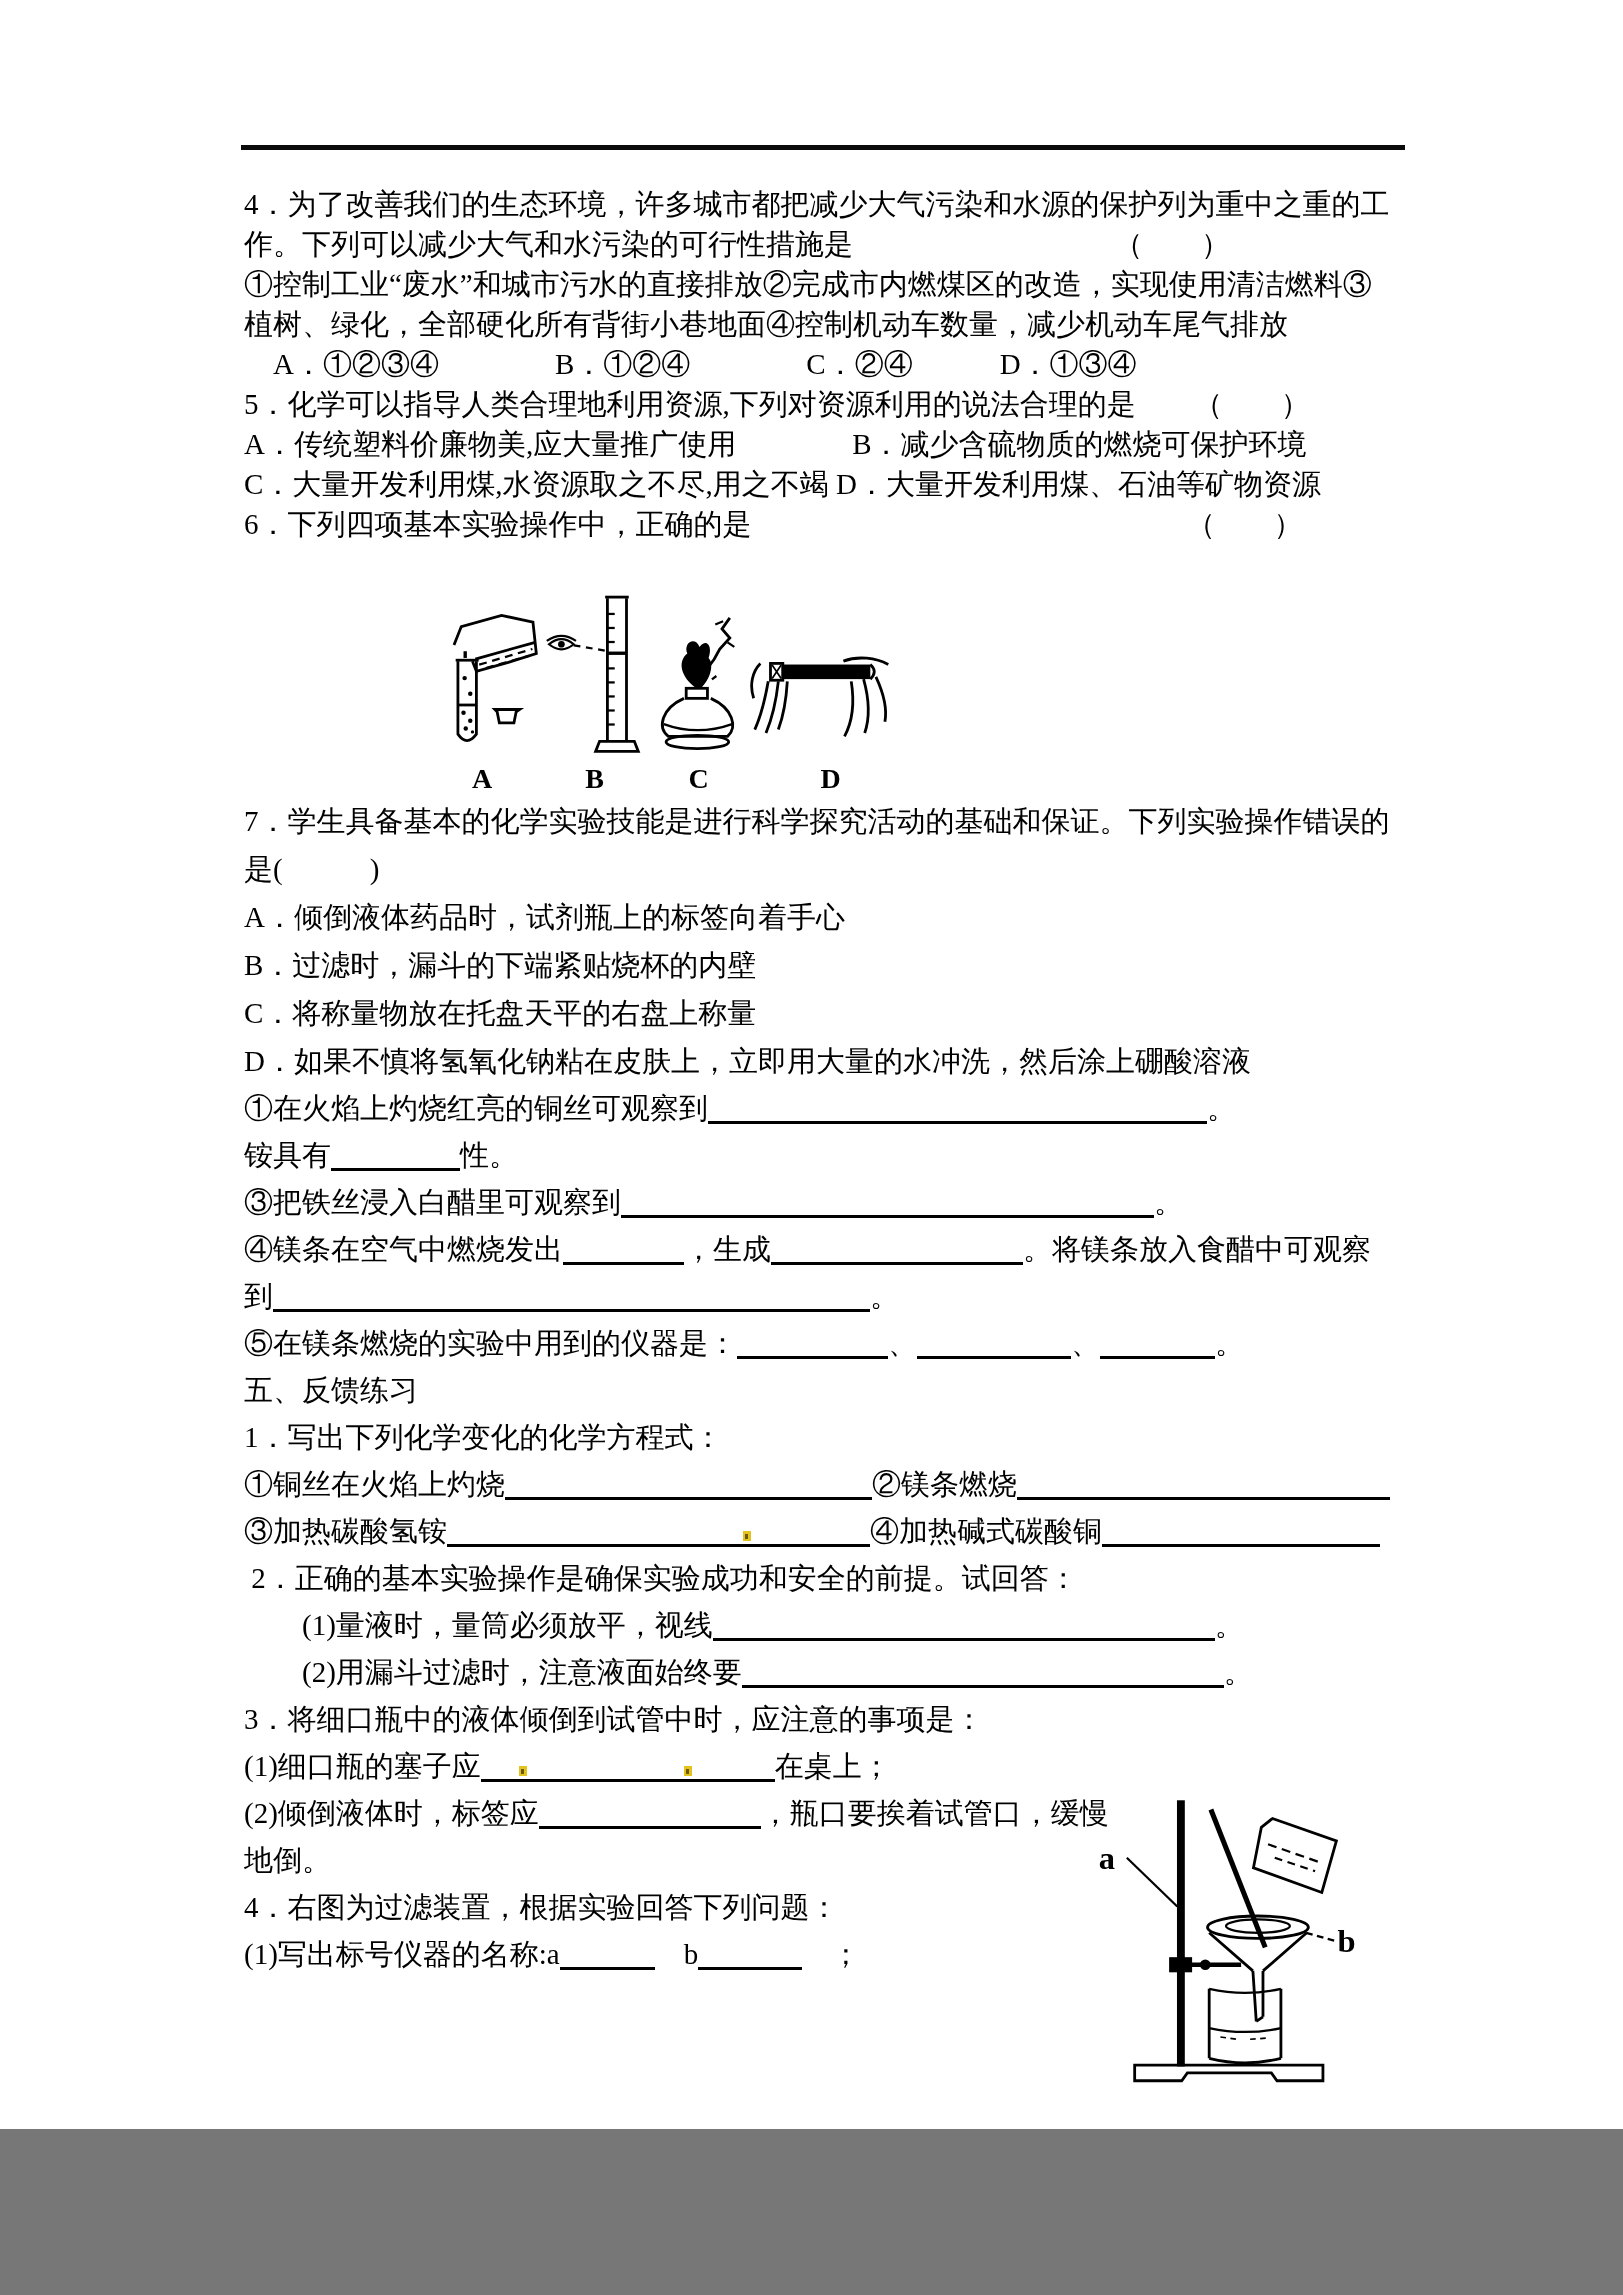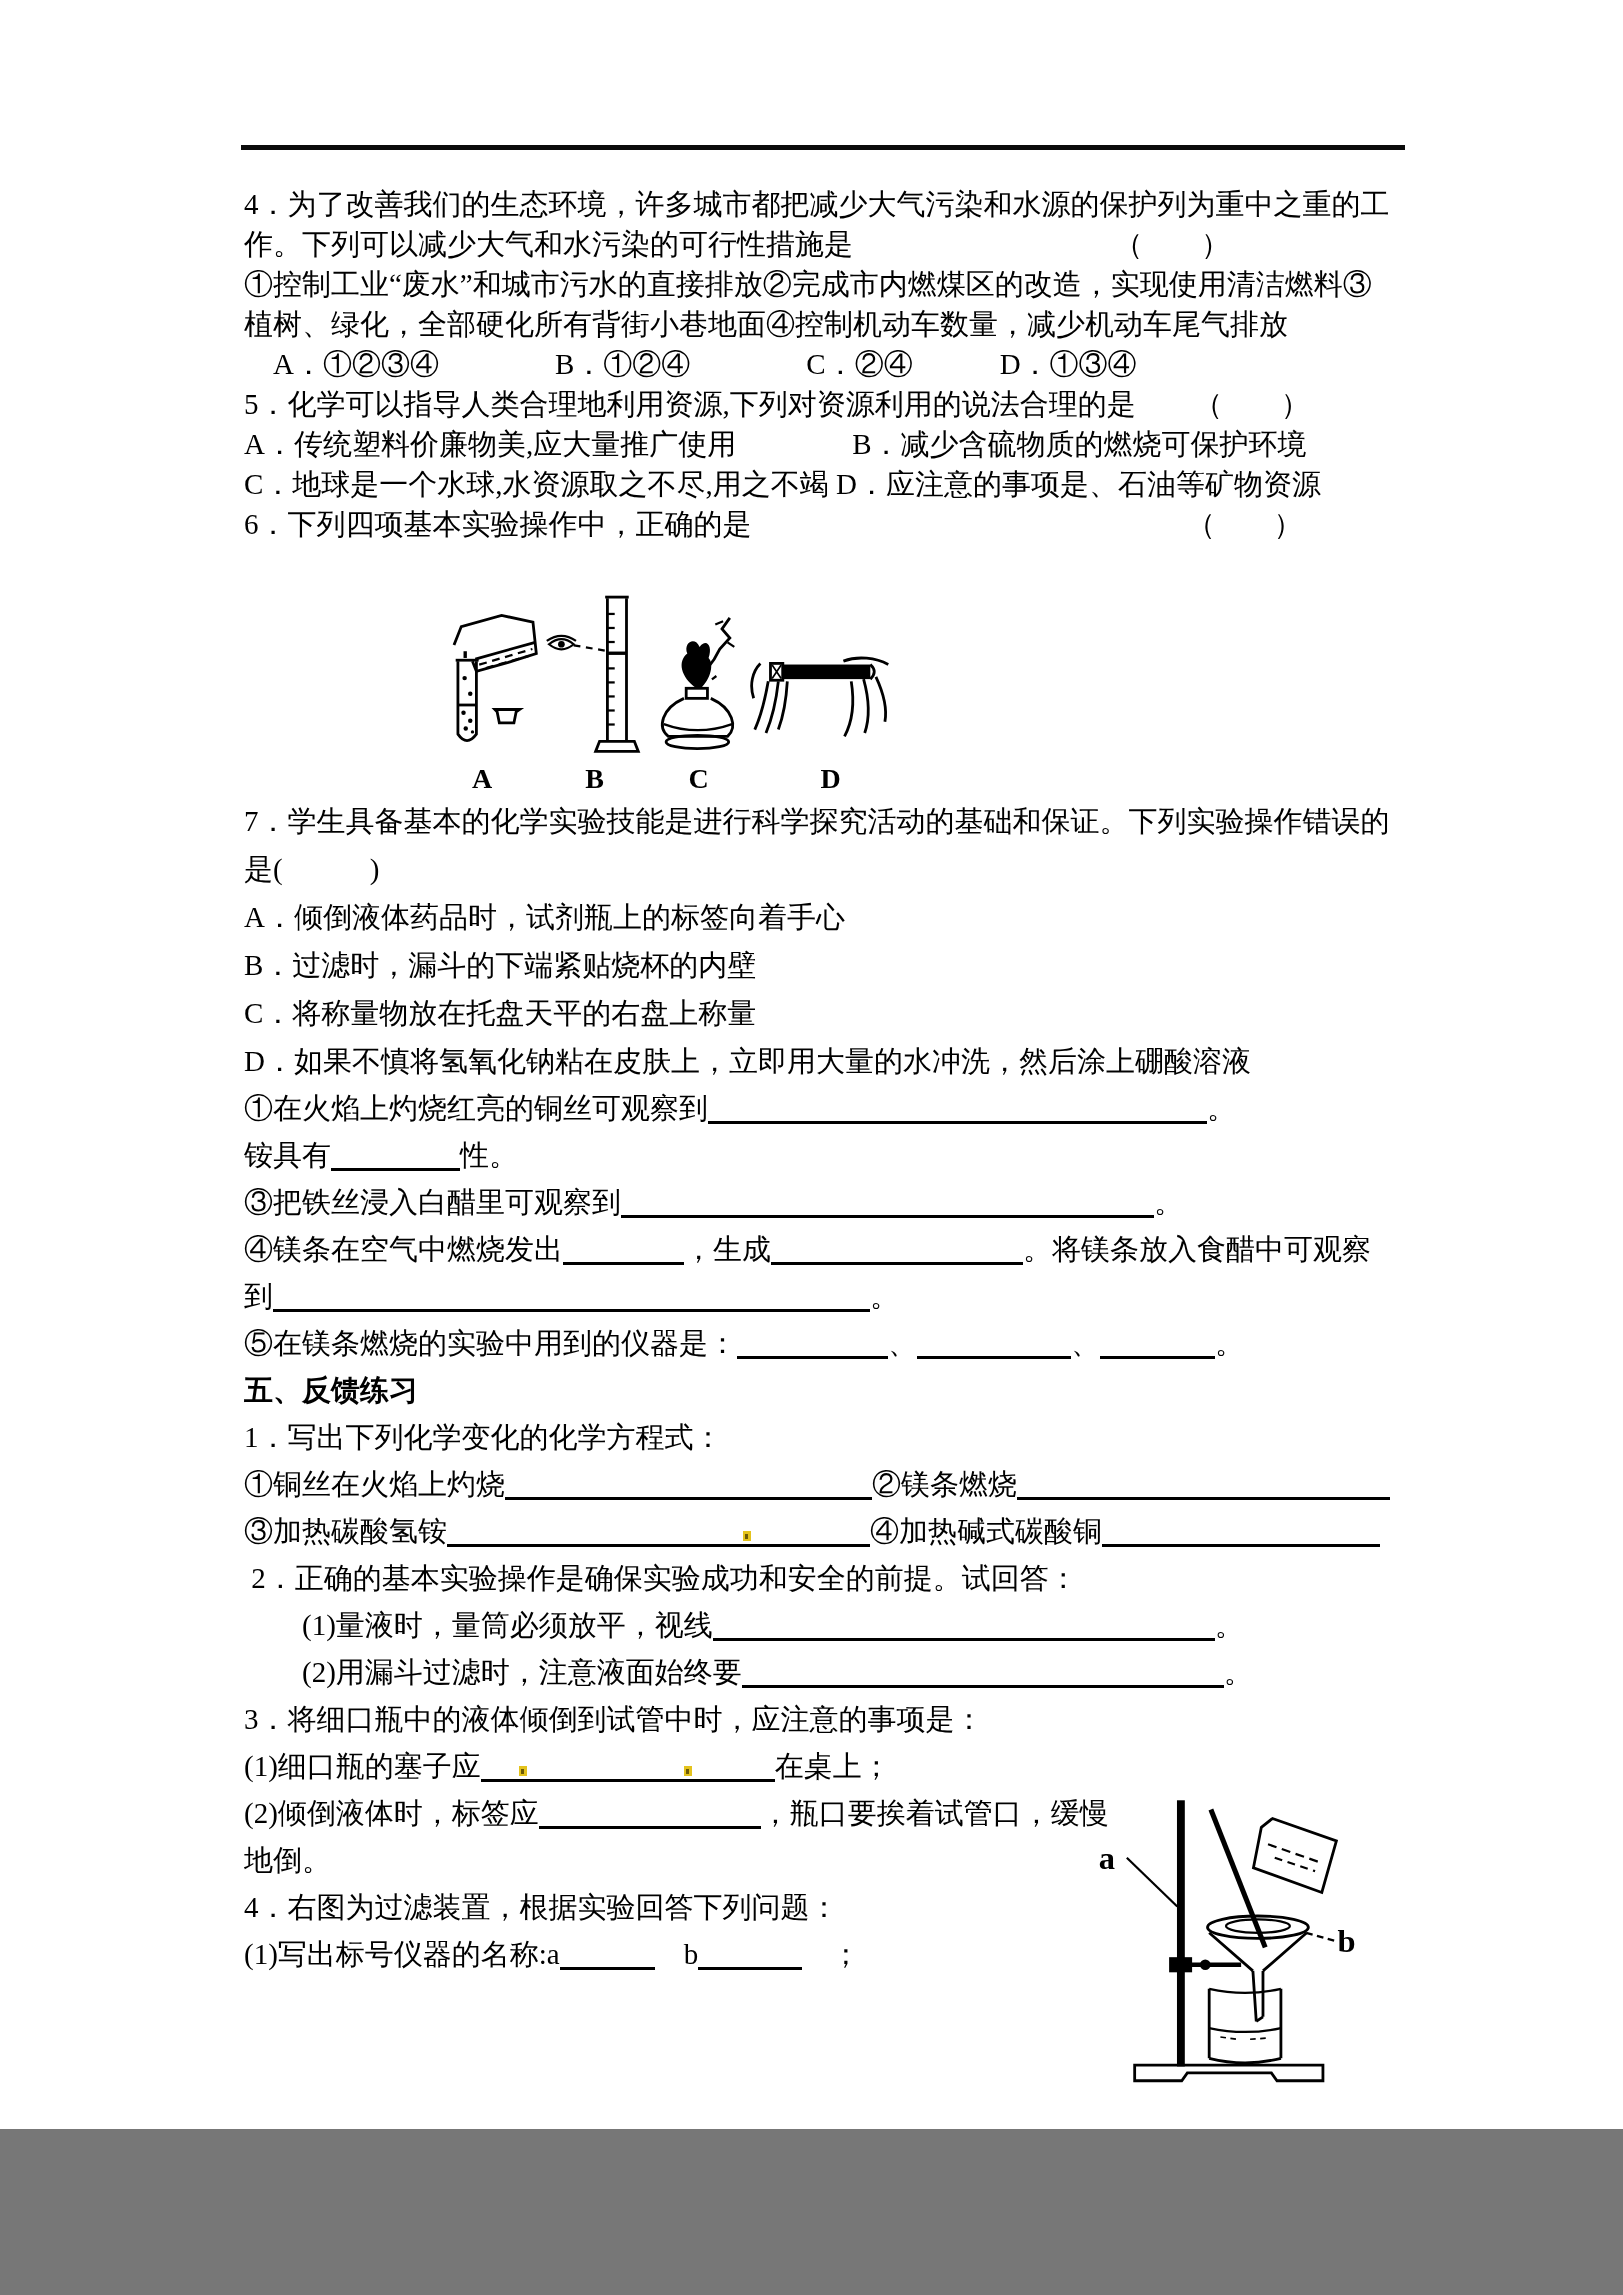--- a/index.html
+++ b/index.html
@@ -4,21 +4,21 @@
 <style>
   html,body{margin:0;padding:0;background:#777;}
   .page{position:relative;width:1623px;height:2129px;background:#ffffff;overflow:hidden;
         font-family:"Liberation Serif","DejaVu Serif",serif;font-size:29px;color:#000;}
   .rule{position:absolute;left:241px;top:145px;width:1164px;height:4.5px;background:#0b0b0b;}
   .content{position:absolute;left:244px;top:184px;width:1200px;}
   p.ln{margin:0;white-space:pre;}
   .s1{line-height:40px;}
   .s2{line-height:48px;font-family:Liberation Serif, serif;}
   .s3{line-height:47px;}
-  .hei{font-weight:bold;font-family:"Liberation Sans","DejaVu Sans",sans-serif;}
+  .hei{font-weight:normal;font-family:"Liberation Sans","DejaVu Sans",sans-serif;}
   .bl{position:relative;display:inline-block;height:7.9px;border-bottom:3.4px solid #000;vertical-align:-6.7px;}
   .ym{position:absolute;bottom:2.8px;width:7.9px;height:10px;background:#e4c31d;}
   .ym::after{content:"";position:absolute;left:2.2px;top:2.2px;width:2.8px;height:5.6px;background:#6d5a06;}
   .figrow{display:flex;align-items:flex-end;height:247px;margin:5.6px 0 0 179px;}
   .figrow figure{margin:0;text-align:center;}
   .figrow figcaption{font-size:28px;line-height:36px;font-weight:bold;}
   .figA{margin-left:0;}
   .figB{margin-left:53px;}
   .figC{margin-left:70px;}
   .figD{margin-left:76px;}
@@ -34,21 +34,21 @@
   <div class="rule"></div>
 
   <div class="content">
     <p class="ln s1"><span>4．为了改善我们的生态环境，许多城市都把减少大气污染和水源的保护列为重中之重的工</span></p>
     <p class="ln s1"><span>作。下列可以减少大气和水污染的可行性措施是　　　　　　　　　（　　）</span></p>
     <p class="ln s1"><span>①控制工业“废水”和城市污水的直接排放②完成市内燃煤区的改造，实现使用清洁燃料③</span></p>
     <p class="ln s1"><span>植树、绿化，全部硬化所有背街小巷地面④控制机动车数量，减少机动车尾气排放</span></p>
     <p class="ln s1"><span>　A．①②③④　　　　B．①②④　　　　C．②④　　　D．①③④</span></p>
     <p class="ln s1"><span>5．化学可以指导人类合理地利用资源,下列对资源利用的说法合理的是　　（　　）</span></p>
     <p class="ln s1"><span>A．传统塑料价廉物美,应大量推广使用　　　　B．减少含硫物质的燃烧可保护环境</span></p>
-    <p class="ln s1"><span>C．地球是一个水球,水资源取之不尽,用之不竭 D．应注意的事项是、石油等矿物资源</span></p>
+    <p class="ln s1"><span>C．大量开发利用煤,水资源取之不尽,用之不竭 D．大量开发利用煤、石油等矿物资源</span></p>
     <p class="ln s1"><span>6．下列四项基本实验操作中，正确的是　　　　　　　　　　　　　　　（　　）</span></p>
 
     <div class="figrow">
       <figure class="figA">
         <svg width="118" height="168" viewBox="0 0 210 300">
           <g fill="none" stroke="#000" stroke-width="5">
             <path d="M62,122 L62,252 Q78,275 95,252 L95,122"></path>
             <path d="M58,120 L99,120"></path>
             <path d="M62,200 L95,200"></path>
             <path d="M55,93 L68,60 L140,40 L196,52 L202,108 L152,124 L95,140 L88,122"></path>

